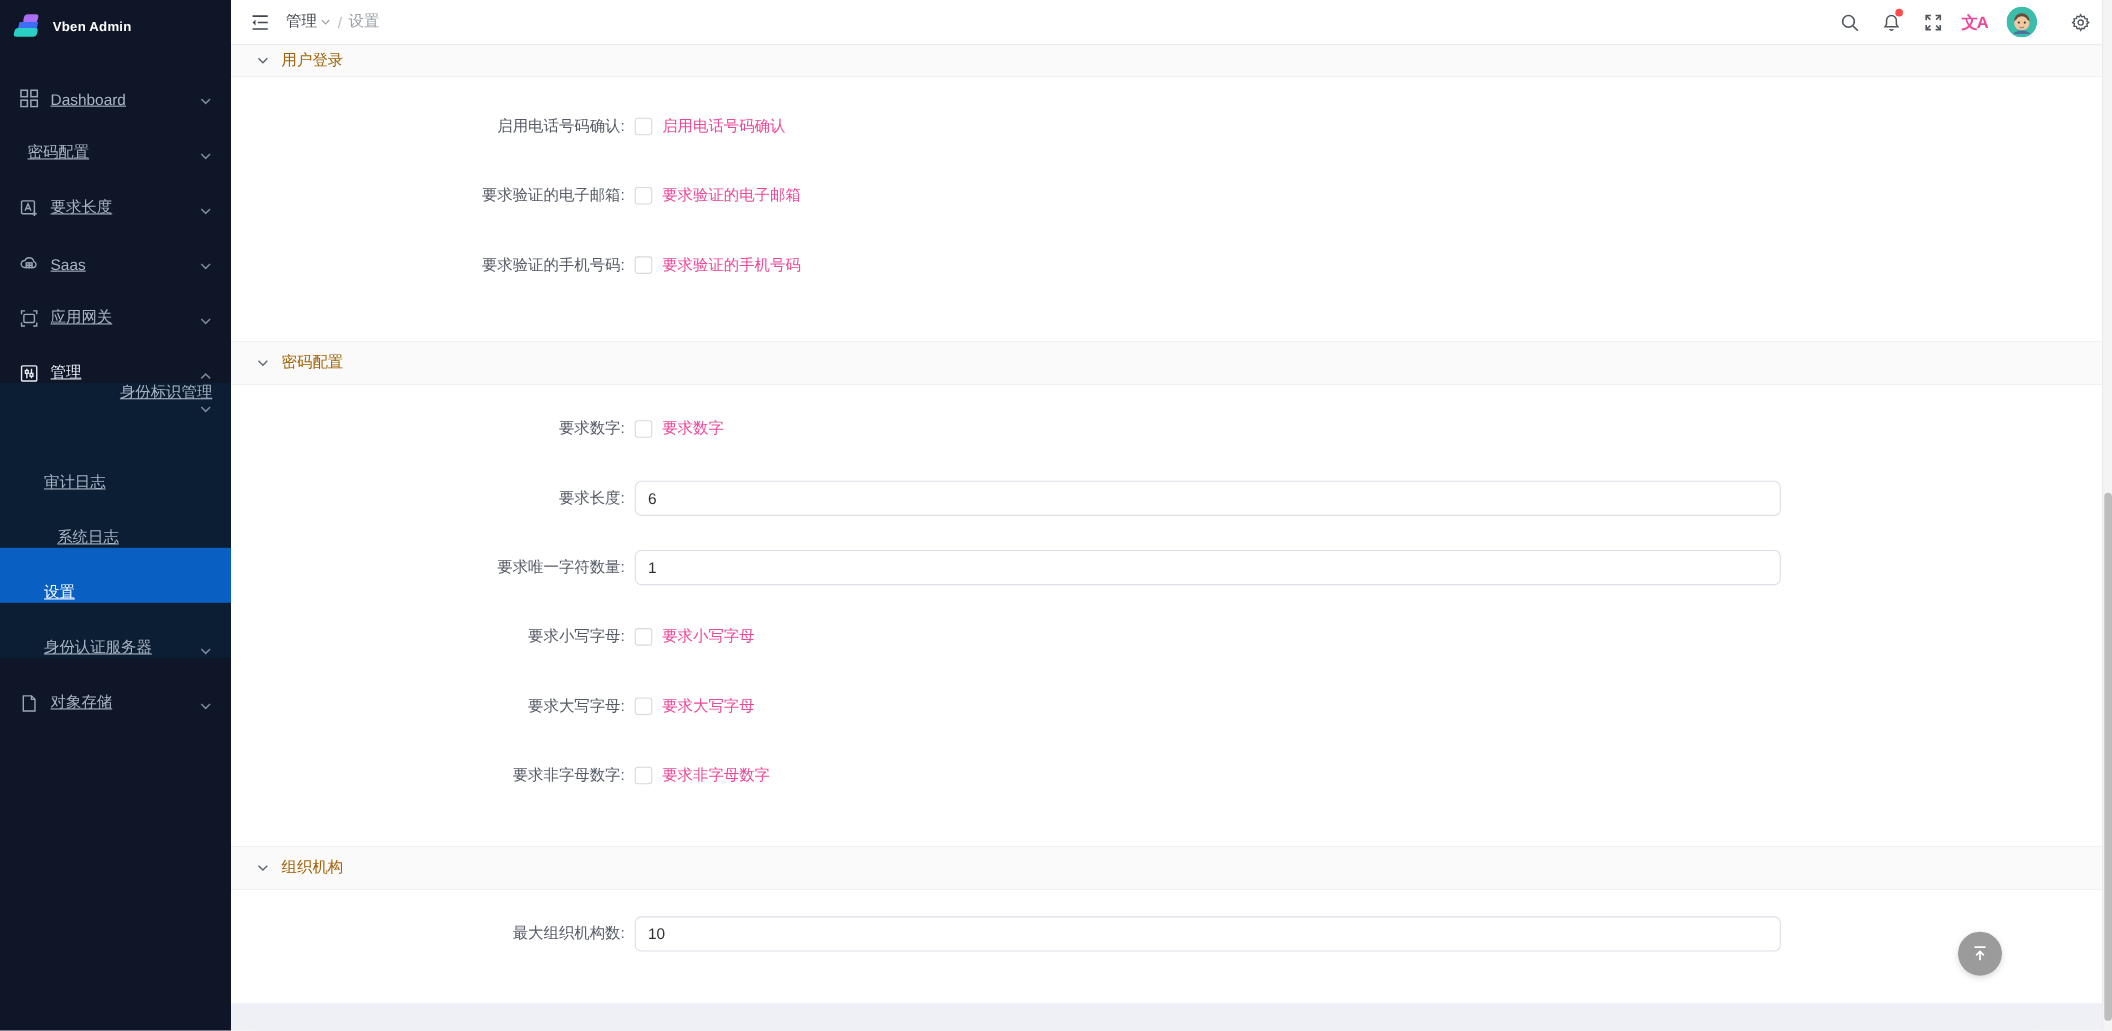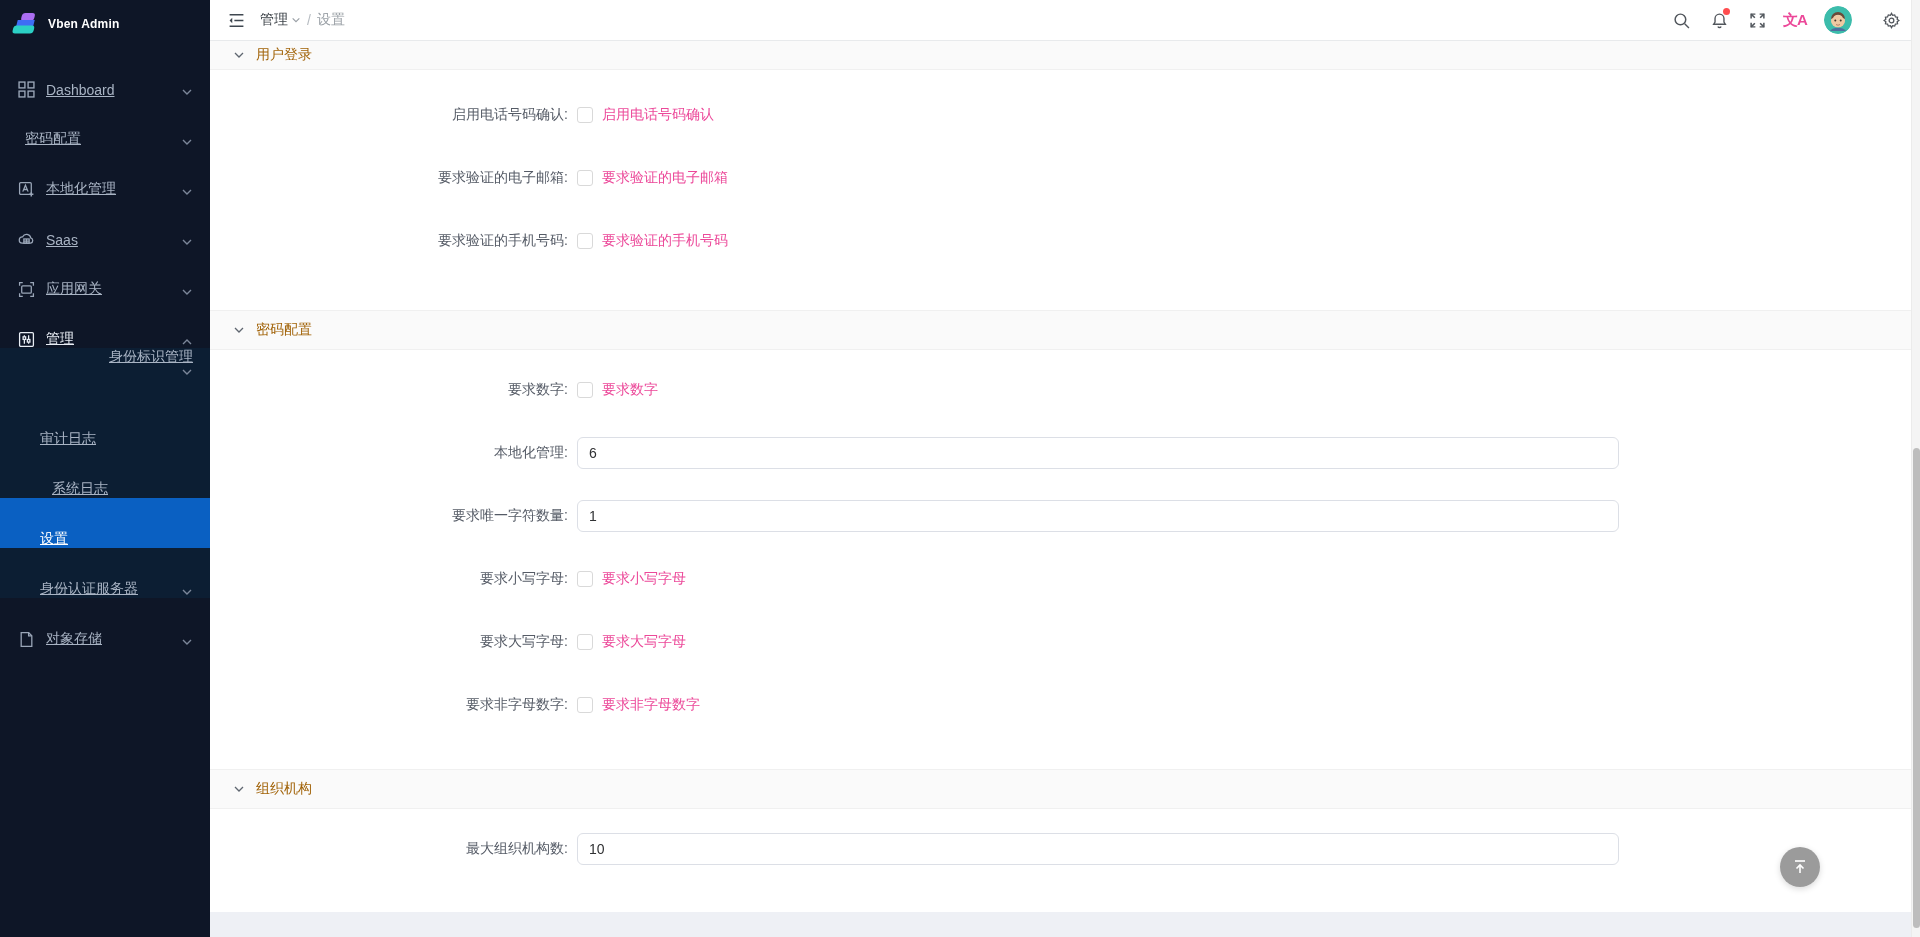--- a/index.html
+++ b/index.html
@@ -109,21 +109,21 @@
         </span>
     </li>
     <li class="menu-item">
       <span class="mi-icon">
         <svg viewBox="0 0 16 16" fill="none" stroke="currentColor" stroke-width="1.2">
             <rect x="1.5" y="1.5" width="11" height="11" rx="1"></rect>
             <path d="M4.5 10 L7 4 L9.5 10 M5.5 8 h3"></path>
             <path d="M12.5 10.5 v4 M10.5 12.5 h4" stroke-width="1.4"></path>
           </svg>
       </span>
-      <span class="mi-label">本地化管理</span>
+      <span class="mi-label">要求长度</span>
       <span class="chev">
           <svg viewBox="0 0 12 12" fill="none" stroke="currentColor" stroke-width="1.4">
             <polyline points="2,4 6,8 10,4"></polyline>
           </svg>
         </span>
     </li>
     <li class="menu-item">
       <span class="mi-icon">
         <svg viewBox="0 0 16 16" fill="none" stroke="currentColor" stroke-width="1.2">
             <path d="M4 11.5 a3 3 0 0 1 .4-6 a4 4 0 0 1 7.6 1 a2.6 2.6 0 0 1 0 5 z"></path>
@@ -323,21 +323,21 @@
   </div>
   <div class="sec-body">
     <div class="frow">
       <span class="flabel">要求数字:</span>
       <span class="fctrl">
           <span class="checkbox"></span>
           <span class="cb-label">要求数字</span>
         </span>
     </div>
     <div class="frow">
-      <span class="flabel">本地化管理:</span>
+      <span class="flabel">要求长度:</span>
       <span class="fctrl">
           <input class="tinput" type="text" value="6" style="">
         </span>
     </div>
     <div class="frow">
       <span class="flabel">要求唯一字符数量:</span>
       <span class="fctrl">
           <input class="tinput" type="text" value="1" style="">
         </span>
     </div>

